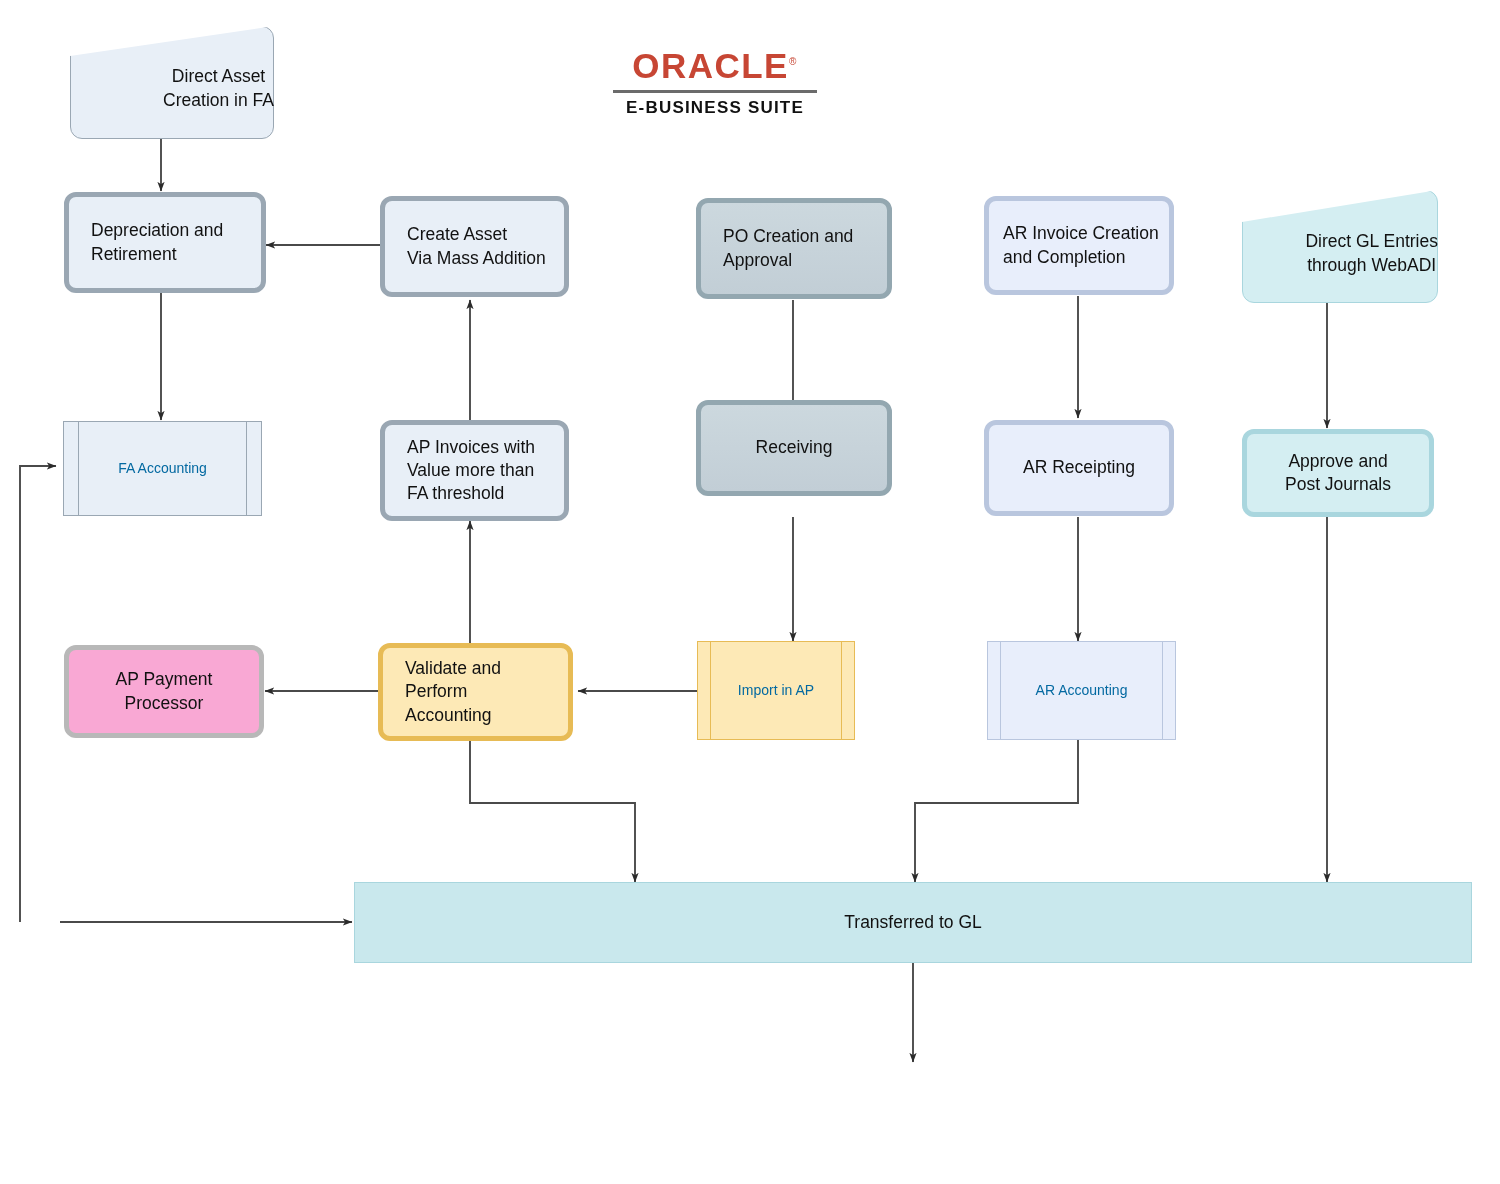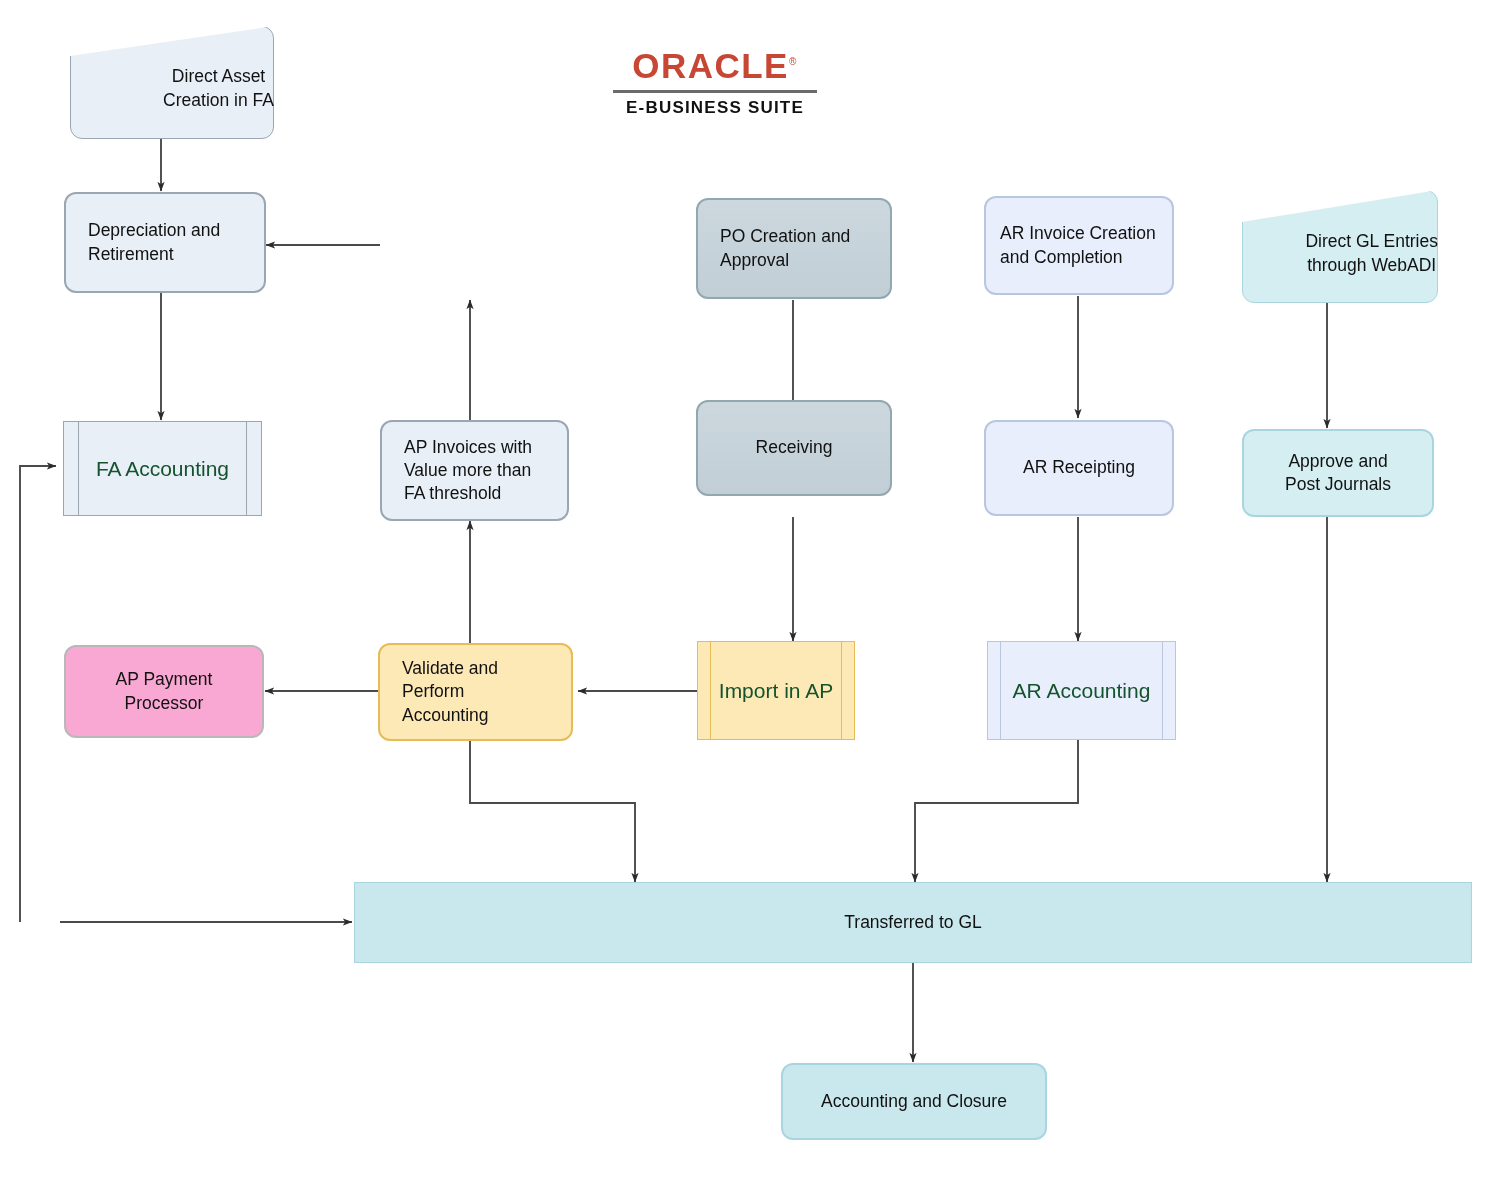--- a/index.html
+++ b/index.html
@@ -67,21 +67,21 @@
   .node .label { width: 100%; }
 
   .center   { justify-content: center; }
   .center .label { text-align: center; }
   .left-al  { justify-content: flex-start; padding-left: 22px; }
   .left-al .label { text-align: left; }
 
   
   .rrect {
     border-radius: 12px;
-    border: 2px solid #f97316;
+    border: 5px solid #f97316;
   }
 
   
   .fill-pale-blue { background: #e8eff7; border-color: #9aa7b3; }
   .fill-grad-gray { background: linear-gradient(180deg, #ccd8de 0%, #c2ced6 100%); border-color: #93a7b0; }
   .fill-yellow    { background: #fde9b6; border-color: #e7bb55; }
   .fill-gray      { background: #f9a8d4; border-color: #b8b8b8; }
   .fill-cyan      { background: #d4eef2; border-color: #a9d6de; }
   .fill-cyan-bar  { background: #c9e8ed; border-color: #a9d6de; }
   .fill-lav       { background: #e8eefb; border-color: #b9c6de; }
@@ -93,21 +93,21 @@
     border: 1px solid #9aa7b3;
     box-sizing: border-box;
   }
   .predef .pbar {
     position: absolute; top: 0; bottom: 0; width: 1px;
     background: #9aa7b3;
   }
   .predef .ptext {
     position: absolute; inset: 0;
     display: flex; align-items: center; justify-content: center;
-    font-size: 21px; color: #14532d; text-align: center; line-height: 1.32;
+    font-size: 14px; color: #0369a1; text-align: center; line-height: 1.32;
   }
 
   
   .card {
     position: absolute;
     box-sizing: border-box;
     display: flex; align-items: center; justify-content: flex-end;
   }
   .card .cbg { position: absolute; inset: 0; }
   .card .ctext {
@@ -194,20 +194,24 @@
     <div class="pbar" style="left:15px; background:#9aa7b3;"></div>
     <div class="pbar" style="right:15px; background:#9aa7b3;"></div>
     <div class="ptext">FA Accounting</div>
   </div>
 
   <div class="node rrect fill-gray center" style="left:64px; top:645px; width:200px; height:93px;">
     <div class="label">AP Payment
 Processor</div>
   </div>
 
+  <div class="node rrect fill-pale-blue left-al" style="left:380px; top:196px; width:189px; height:101px;">
+    <div class="label">Create Asset
+Via Mass Addition</div>
+  </div>
 
   <div class="node rrect fill-pale-blue left-al" style="left:380px; top:420px; width:189px; height:101px;">
     <div class="label">AP Invoices with
 Value more than
 FA threshold</div>
   </div>
 
   <div class="node rrect fill-yellow left-al" style="left:378px; top:643px; width:195px; height:98px;">
     <div class="label">Validate and
 Perform
@@ -256,17 +260,14 @@
 
   <div class="node rrect fill-cyan center" style="left:1242px; top:429px; width:192px; height:88px;">
     <div class="label">Approve and
 Post Journals</div>
   </div>
 
   <div class="node fill-cyan-bar center" style="left:354px; top:882px; width:1118px; height:81px; border:1px solid #a9d6de; border-radius:0;">
     <div class="label">Transferred to GL</div>
   </div>
 
-  <div class="node rrect fill-cyan-bar center" style="left:781px; top:1063px; width:266px; height:77px;">
-    <div class="label">Accounting and Closure</div>
-  </div>
 
 </div>
 
 </body></html>

